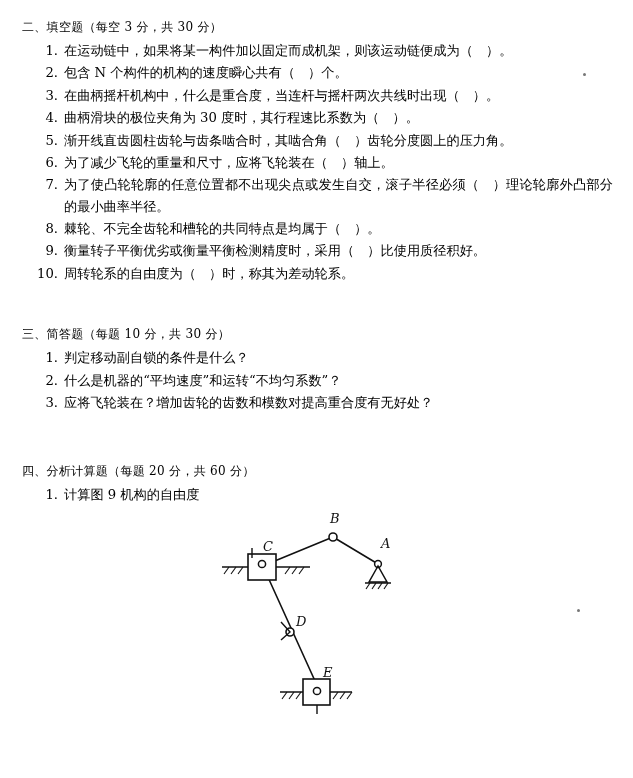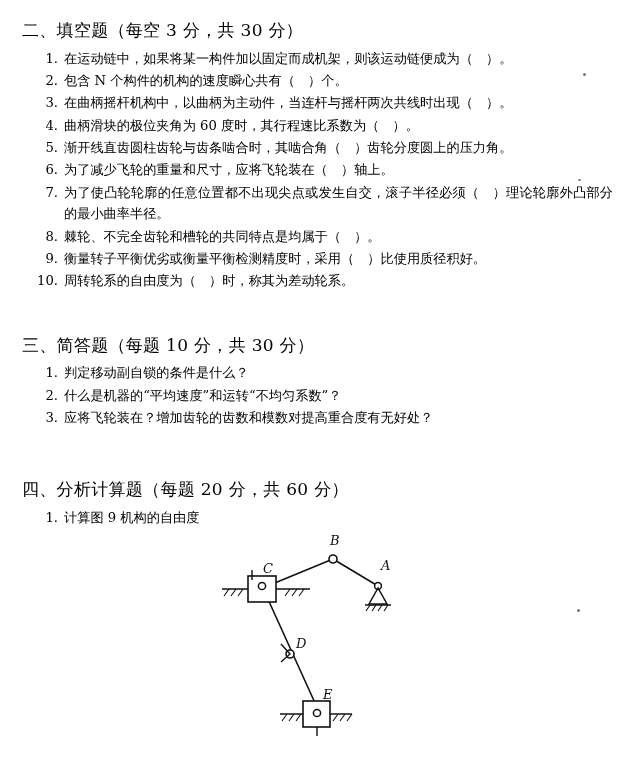--- a/index.html
+++ b/index.html
@@ -20,21 +20,21 @@
     width: 633px;
     height: 778px;
     padding: 0;
     box-sizing: border-box;
   }
   .section {
     margin: 0;
     padding: 0;
   }
   .section-title {
-    font-size: 17px;
+    font-size: 12px;
     font-weight: normal;
     letter-spacing: 0.3px;
     margin: 0 0 4px 22px;
     line-height: 1.5;
   }
   .item-list {
     list-style: none;
     margin: 0;
     padding: 0;
   }
@@ -93,25 +93,25 @@
       <li class="item">
         <span class="item-num">1.</span>
         <span class="item-text">在运动链中，如果将某一构件加以固定而成机架，则该运动链便成为（　）。</span>
       </li>
       <li class="item">
         <span class="item-num">2.</span>
         <span class="item-text">包含 N 个构件的机构的速度瞬心共有（　）个。</span>
       </li>
       <li class="item">
         <span class="item-num">3.</span>
-        <span class="item-text">在曲柄摇杆机构中，以曲柄为主动件，当连杆与摇杆两次共线时出现（　）。</span>
+        <span class="item-text">在曲柄摇杆机构中，什么是重合度，当连杆与摇杆两次共线时出现（　）。</span>
       </li>
       <li class="item">
         <span class="item-num">4.</span>
-        <span class="item-text">曲柄滑块的极位夹角为 60 度时，其行程速比系数为（　）。</span>
+        <span class="item-text">曲柄滑块的极位夹角为 30 度时，其行程速比系数为（　）。</span>
       </li>
       <li class="item">
         <span class="item-num">5.</span>
         <span class="item-text">渐开线直齿圆柱齿轮与齿条啮合时，其啮合角（　）齿轮分度圆上的压力角。</span>
       </li>
       <li class="item">
         <span class="item-num">6.</span>
         <span class="item-text">为了减少飞轮的重量和尺寸，应将飞轮装在（　）轴上。</span>
       </li>
       <li class="item">

